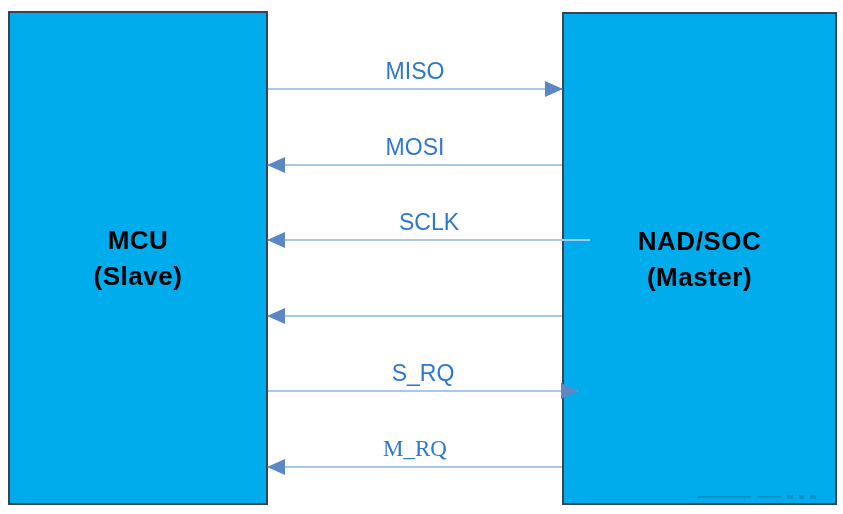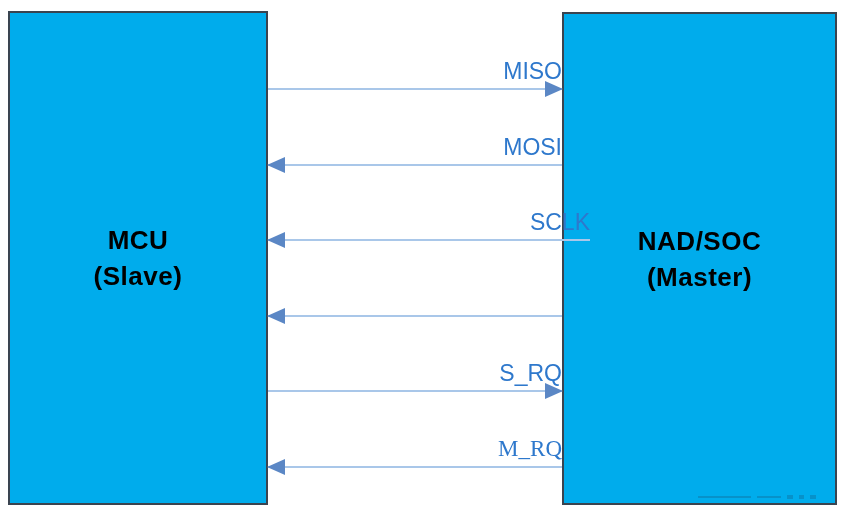--- a/index.html
+++ b/index.html
@@ -41,21 +41,21 @@
     width: 294px;
     height: 42px;
   }
   .signal-label {
     position: absolute;
     left: 0;
     right: 0;
     top: 0;
     height: 30px;
     line-height: 30px;
-    text-align: right;
+    text-align: center;
     color: #2E78CC;
     font-size: 23px;
     font-weight: 400;
   }
   .signal-line {
     position: absolute;
     left: 0;
     right: 0;
     top: 32px;
     height: 2px;
@@ -127,21 +127,21 @@
       </div>
       <div class="signal" style="top: 207px; padding-left: 28px;">
         <div class="signal-label">SCLK</div>
         <div class="signal-line"></div>
         <div class="arrowhead left"></div>
       </div>
       <div class="signal" style="top: 283px;">
         <div class="signal-line"></div>
         <div class="arrowhead left"></div>
       </div>
-      <div class="signal" style="top: 358px;">
+      <div class="signal" style="top: 358px; padding-left: 16px;">
         <div class="signal-label">S_RQ</div>
         <div class="signal-line"></div>
         <div class="arrowhead right"></div>
       </div>
       <div class="signal" style="top: 434px; font-family: Liberation Serif, serif;">
         <div class="signal-label">M_RQ</div>
         <div class="signal-line"></div>
         <div class="arrowhead left"></div>
       </div>
     </div>

